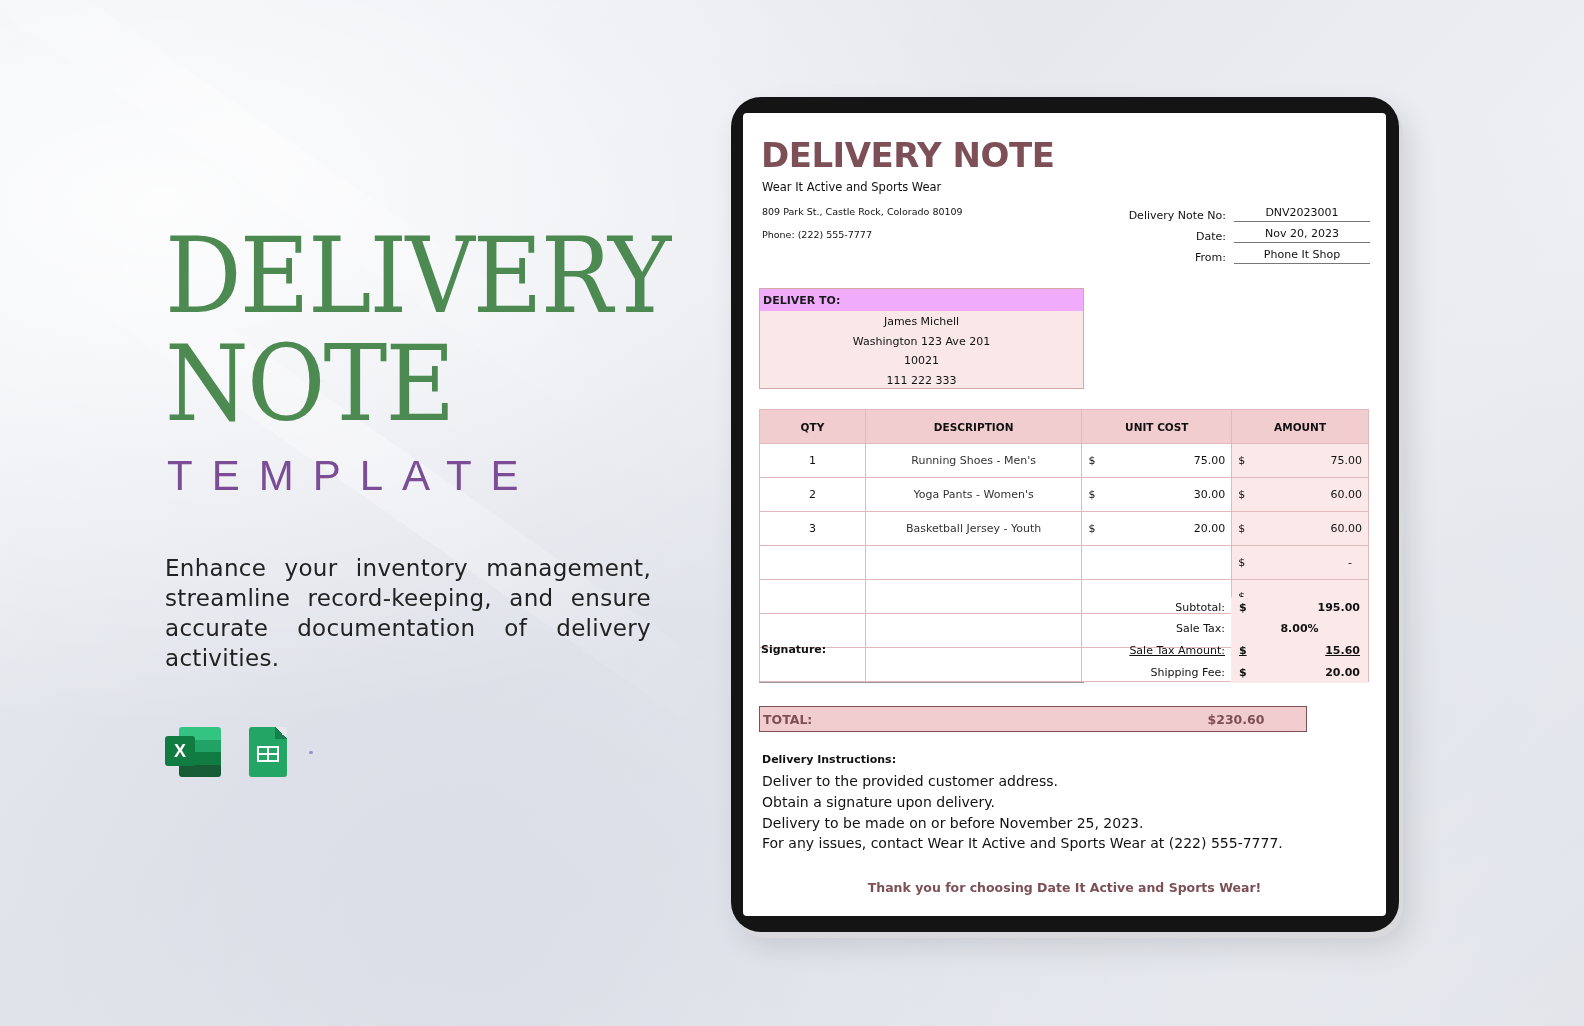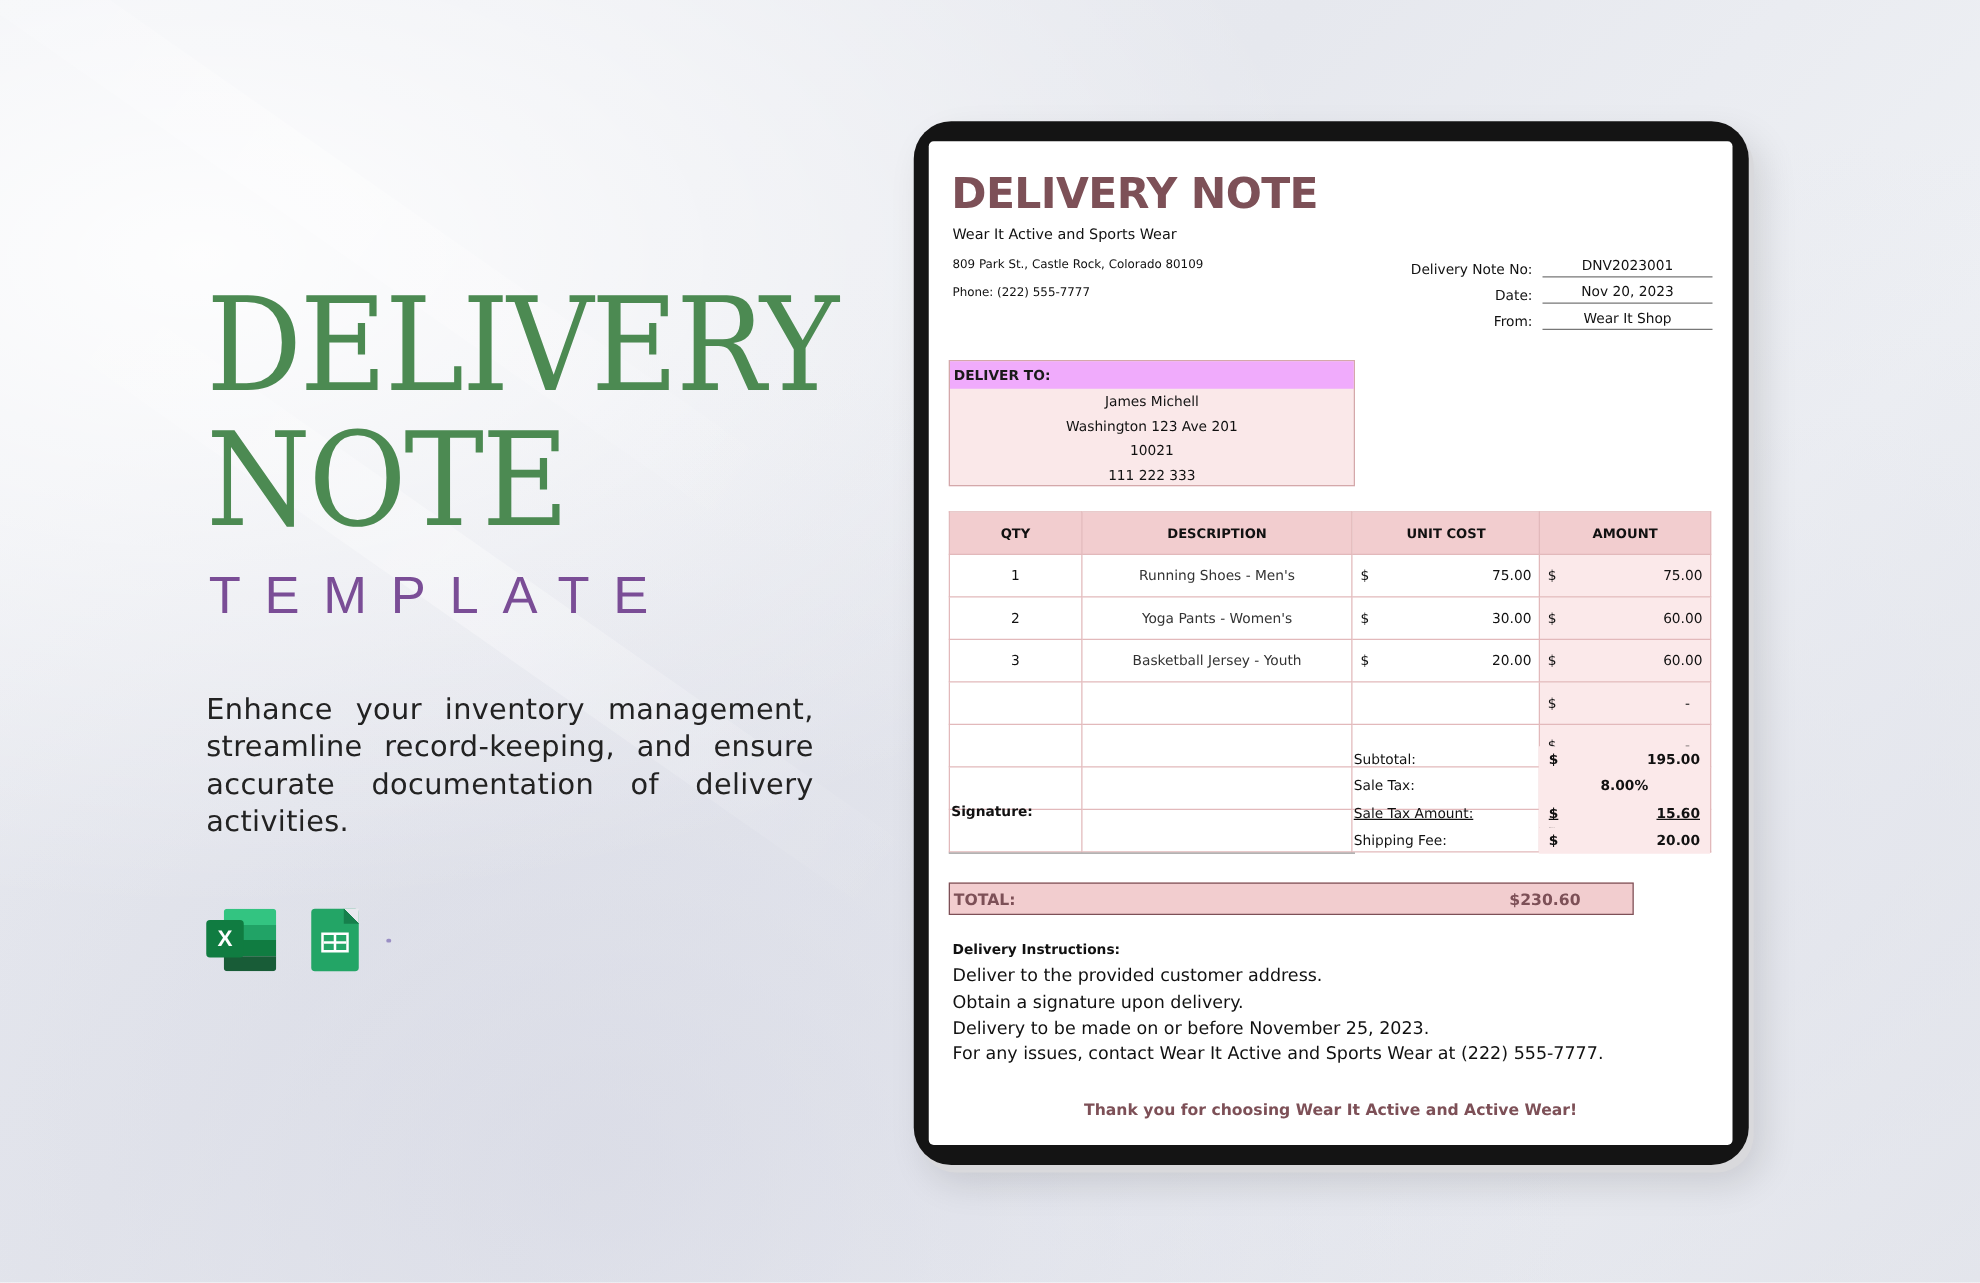--- a/index.html
+++ b/index.html
@@ -97,21 +97,21 @@
   }
   table.items td, table.items th { border: 1px solid #e2b9bb; height: 34px; padding: 0 6px; }
   table.items th { background: #f2cdcf; font-weight: bold; font-size: 10.5px; text-align: center; color: #111; }
   table.items td.qty { text-align: center; width: 106px; }
   table.items td.desc { text-align: center; width: 217px; color: #333; }
   table.items td.unit { width: 150px; }
   table.items td.amt { width: 137px; background: #fbe9ea; }
   .cell-money { display: flex; justify-content: space-between; }
 
   .summary-row { position: absolute; left: 340px; display: flex; height: 21.5px; align-items: center; font-size: 11px; }
-  .summary-label { width: 148px; text-align: left; padding-right: 6px; color: #111; }
+  .summary-label { width: 148px; text-align: right; padding-right: 6px; color: #111; }
   .summary-val { width: 137px; height: 21.5px; background: #fbe9ea; display: flex; align-items: center; justify-content: space-between; padding: 0 8px; font-weight: bold; }
   .summary-val.center { justify-content: center; }
 
   .sig-label { left: 18px; top: 530px; font-size: 11px; font-weight: bold; }
   .sig-line { position: absolute; left: 16px; top: 569px; width: 325px; height: 1px; background: #999; }
 
   .total-bar {
     position: absolute; left: 16px; top: 593px; width: 548px; height: 26px;
     background: #f2cdcf; border: 1.5px solid #7d5057; display: flex; align-items: center; justify-content: space-between;
   }
@@ -164,21 +164,21 @@
       <div class="meta-row" style="top:93px;">
         <div class="meta-label">Delivery Note No:</div>
         <div class="meta-value">DNV2023001</div>
       </div>
       <div class="meta-row" style="top:114px;">
         <div class="meta-label">Date:</div>
         <div class="meta-value">Nov 20, 2023</div>
       </div>
       <div class="meta-row" style="top:135px;">
         <div class="meta-label">From:</div>
-        <div class="meta-value">Wear It Shop</div>
+        <div class="meta-value">Phone It Shop</div>
       </div>
 
       <div class="deliver">
         <div class="deliver-head">DELIVER TO:</div>
         <div style="padding-top:1px;">
           <div class="deliver-line">James Michell</div>
           <div class="deliver-line">Washington 123 Ave 201</div>
           <div class="deliver-line">10021</div>
           <div class="deliver-line">111 222 333</div>
         </div>
@@ -324,16 +324,16 @@
         <div class="total-label">TOTAL:</div>
         <div class="total-value">$230.60</div>
       </div>
 
       <div class="abs instr-head">Delivery Instructions:</div>
       <div class="abs instr-line" style="top:660px;">Deliver to the provided customer address.</div>
       <div class="abs instr-line" style="top:681px;">Obtain a signature upon delivery.</div>
       <div class="abs instr-line" style="top:702px;">Delivery to be made on or before November 25, 2023.</div>
       <div class="abs instr-line" style="top:722px;">For any issues, contact Wear It Active and Sports Wear at (222) 555-7777.</div>
 
-      <div class="thanks">Thank you for choosing Wear It Active and Active Wear!</div>
+      <div class="thanks">Thank you for choosing Date It Active and Sports Wear!</div>
     </div>
   </div>
 </div>
 
 </body></html>

